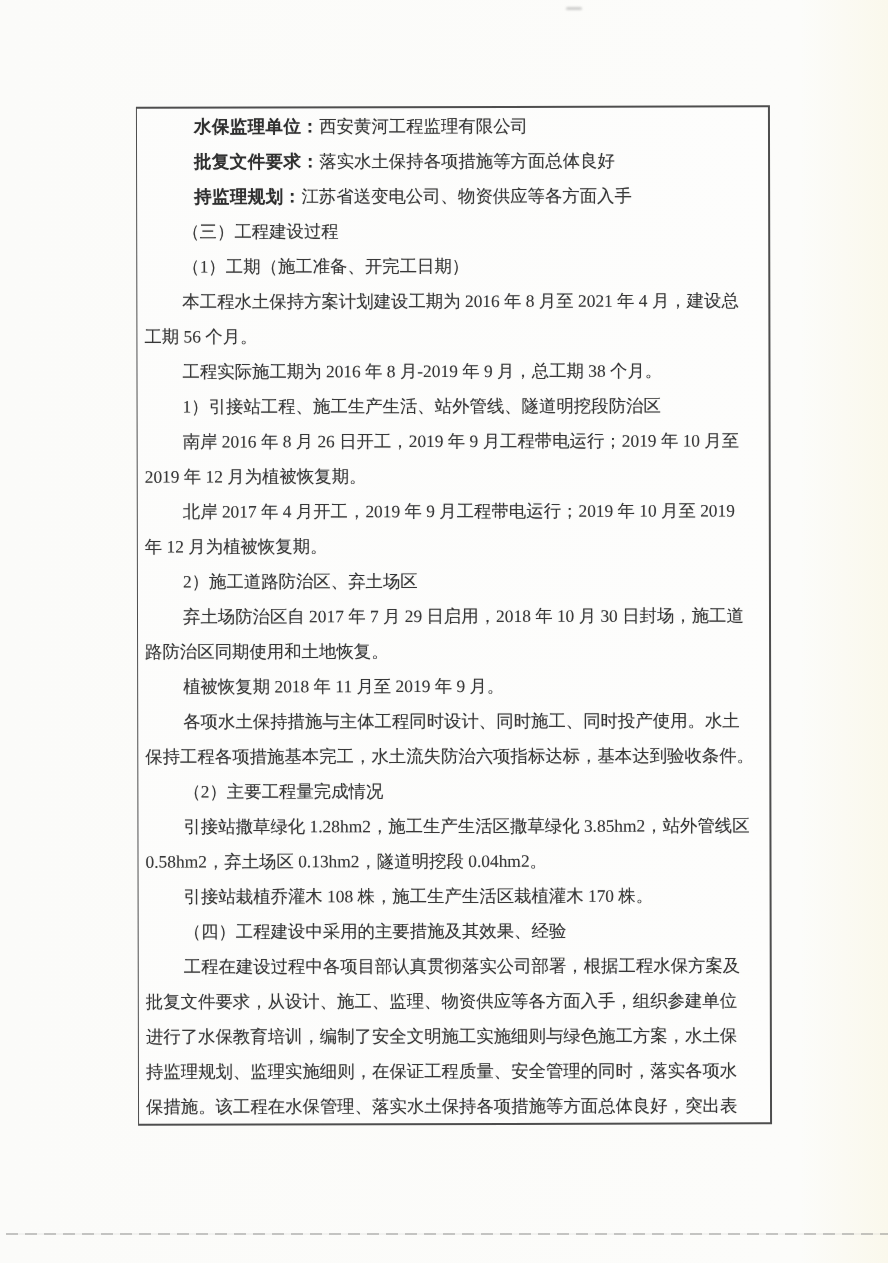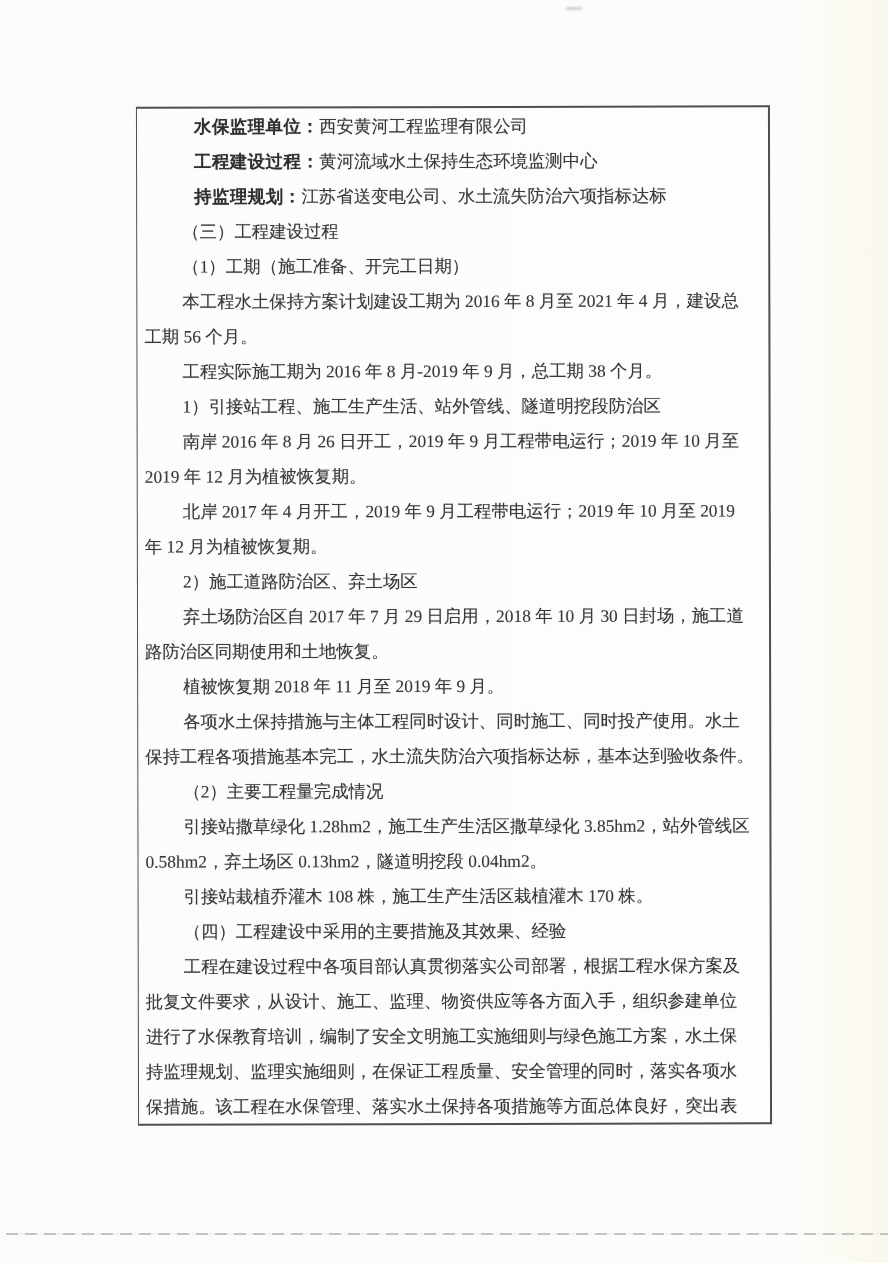--- a/index.html
+++ b/index.html
@@ -62,22 +62,22 @@
   }
 </style>
 </head>
 <body>
 
 <div class="page">
   <div class="speck"></div>
   <div class="doc-table">
     <div class="lines" id="lines">
         <div class="line label"><b>水保监理单位：</b><span>西安黄河工程监理有限公司</span></div>
-        <div class="line label"><b>工程建设过程：</b><span>黄河流域水土保持生态环境监测中心</span></div>
-        <div class="line label"><b>持监理规划：</b><span>江苏省送变电公司、水土流失防治六项指标达标</span></div>
+        <div class="line label"><b>批复文件要求：</b><span>落实水土保持各项措施等方面总体良好</span></div>
+        <div class="line label"><b>持监理规划：</b><span>江苏省送变电公司、物资供应等各方面入手</span></div>
         <div class="line para">（三）工程建设过程</div>
         <div class="line para">（1）工期（施工准备、开完工日期）</div>
         <div class="line para">本工程水土保持方案计划建设工期为 2016 年 8 月至 2021 年 4 月，建设总</div>
         <div class="line none">工期 56 个月。</div>
         <div class="line para">工程实际施工期为 2016 年 8 月-2019 年 9 月，总工期 38 个月。</div>
         <div class="line para">1）引接站工程、施工生产生活、站外管线、隧道明挖段防治区</div>
         <div class="line para">南岸 2016 年 8 月 26 日开工，2019 年 9 月工程带电运行；2019 年 10 月至</div>
         <div class="line none">2019 年 12 月为植被恢复期。</div>
         <div class="line para">北岸 2017 年 4 月开工，2019 年 9 月工程带电运行；2019 年 10 月至 2019</div>
         <div class="line none">年 12 月为植被恢复期。</div>

